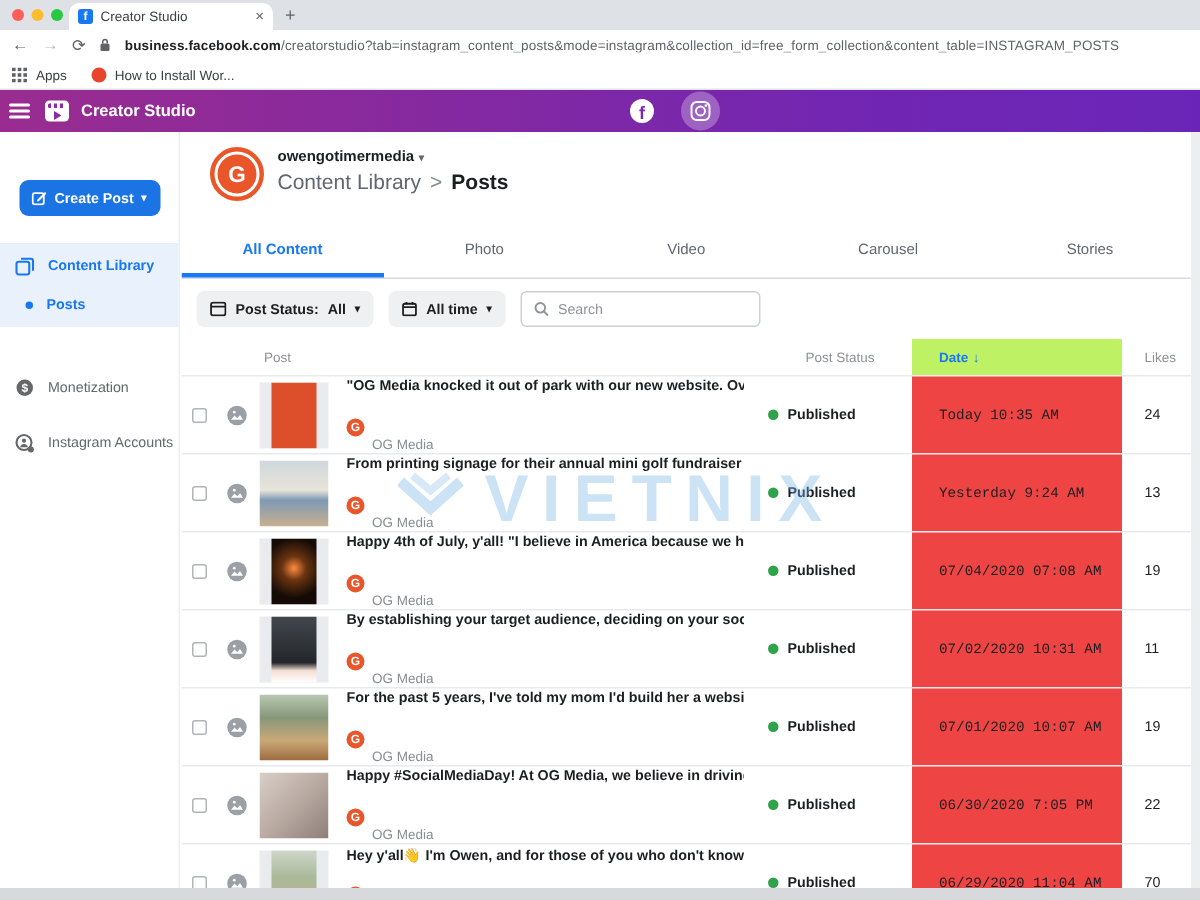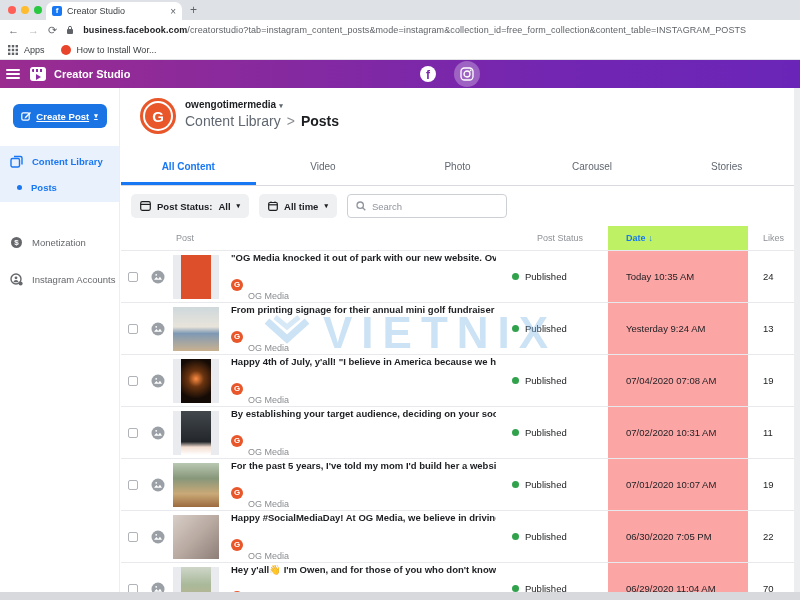--- a/index.html
+++ b/index.html
@@ -33,21 +33,21 @@
   .cs-logo { width:16px; height:14px; background:#fff; border-radius:3px; margin-left:10px; position:relative; }
   .cs-logo:before { content:""; position:absolute; left:2px; top:2px; right:2px; height:3px; background:repeating-linear-gradient(90deg,#8d2aa5 0 2px,#fff 2px 4px); border-radius:1px; }
   .cs-logo:after { content:""; position:absolute; left:6px; top:7px; border-left:5px solid #8d2aa5; border-top:3px solid transparent; border-bottom:3px solid transparent; }
   .app-title { color:#fff; font-size:11px; font-weight:bold; margin-left:8px; }
   .header-center { position:absolute; left:420px; top:0; height:28px; display:flex; align-items:center; gap:18px; }
   .fb-circle { width:16px; height:16px; border-radius:50%; background:#fff; color:#7c28ad; font-weight:bold; font-size:12px; display:flex; align-items:flex-end; justify-content:center; line-height:1.1; overflow:hidden; }
   .ig-wrap { width:26px; height:26px; border-radius:50%; background:rgba(255,255,255,.28); display:flex; align-items:center; justify-content:center; }
 
   
   .sidebar { position:absolute; left:0; top:88px; width:120px; bottom:8px; background:#fff; border-right:1px solid #eceef0; padding-top:16px; }
-  .create-btn { margin:0 auto; width:94px; height:24px; background:#1b74e4; border-radius:6px; color:#fff; font-size:9.5px; font-weight:bold; display:flex; align-items:center; justify-content:center; gap:5px; cursor:pointer;text-decoration:underline; }
+  .create-btn { margin:16px auto; width:94px; height:24px; background:#1b74e4; border-radius:6px; color:#fff; font-size:9.5px; font-weight:bold; display:flex; align-items:center; justify-content:center; gap:5px; cursor:pointer; }
   .caret { font-size:7px; }
   .side-nav { margin-top:18px; }
   .nav-active-block { background:#e9f1fd; padding:2px 0; }
   .side-item { height:26px; display:flex; align-items:center; padding-left:10px; gap:9px; font-size:9.5px; color:#65676b; cursor:pointer; }
   .side-item.active { color:#1877f2; font-weight:bold; }
   .side-item.sub { padding-left:14px; }
   .side-gap { height:16px; }
   .side-sp { height:11px; }
   .dot-bullet { width:5px; height:5px; border-radius:50%; background:#1877f2; margin-left:3px; }
 
@@ -98,23 +98,23 @@
   .thumb-2 .img { background:radial-gradient(circle at 50% 45%, #ff8c42 0%, #6b3410 28%, #140b06 70%); }
   .thumb-3 .img { background:linear-gradient(180deg,#42474d 0%,#23272b 70%,#f3ded2 82%,#ffffff 100%); }
   .thumb-4 .img { background:linear-gradient(180deg,#b9c8b2 0%,#87977a 35%,#caa977 70%,#9c6b3f 100%); }
   .thumb-5 .img { background:linear-gradient(135deg,#d8cfc8 0%,#b9aaa2 50%,#8d7f78 100%); }
   .thumb-6 .img { background:linear-gradient(180deg,#cfd6c9 0%,#a9b99a 40%,#c8b089 100%); }
   .c-title { flex:1; padding-left:10px; overflow:hidden; }
   .post-title { font-size:9.5px; font-weight:bold; color:#1c1e21; white-space:nowrap; overflow:hidden; }
   .author-row { margin-top:5px; display:flex; align-items:center; gap:5px; }
   .mini-og { width:12px; height:12px; border-radius:50%; background:#e8562a; color:#fff; font-size:8px; font-weight:bold; display:flex; align-items:center; justify-content:center; }
   .author-name { font-size:9px; color:#8a8d91;margin-top:23px; }
-  .c-status { width:112px; padding-left:16px; display:flex; align-items:center; gap:6px; font-size:9.5px; color:#1c1e21; }
+  .c-status { width:112px; padding-left:16px; display:flex; align-items:center; gap:6px; font-size:9.5px; color:#1c1e21;font-weight:bold; }
   .status-dot { width:7px; height:7px; border-radius:50%; background:#31a24c; }
-  .c-date { width:140px; padding-left:18px; background:#fca5a5; height:100%; display:flex; align-items:center; font-size:9.5px; color:#1c1e21; }
+  .c-date { width:140px; padding-left:18px; background:#ef4444; height:100%; display:flex; align-items:center; font-size:9.5px; color:#1c1e21;font-family:Liberation Mono, monospace; }
   .c-likes { width:46px; padding-left:15px; font-size:9.5px; color:#1c1e21; }
 
   
   .watermark { position:absolute; left:265px; top:308px; display:flex; align-items:center; gap:14px; pointer-events:none; z-index:50; }
   .wm-text { font-size:44px; font-weight:800; letter-spacing:9px; color:rgba(122,178,228,.38); font-style:normal; }
 </style>
 </head>
 <body>
 
 <div class="tab-strip">
@@ -234,22 +234,22 @@
     <div class="acct-row">
       <span>owengotimermedia</span><span class="caret">▾</span>
     </div>
     <div class="breadcrumb">
       <span>Content Library</span><span class="sep">&gt;</span><span class="cur">Posts</span>
     </div>
   </div>
 
   <div class="tab-row">
     <div class="ctab active">All Content</div>
+    <div class="ctab">Photo</div>
     <div class="ctab">Video</div>
-    <div class="ctab">Photo</div>
     <div class="ctab">Carousel</div>
     <div class="ctab">Stories</div>
   </div>
 
   <div class="filter-row">
     <div class="pill-btn">
       <svg width="11" height="10" viewBox="0 0 11 10">
           <rect x="0.7" y="0.7" width="9.6" height="8.6" rx="1.5" fill="none" stroke="#1c1e21" stroke-width="1.2"></rect>
           <line x1="0.7" y1="3.4" x2="10.3" y2="3.4" stroke="#1c1e21" stroke-width="1.2"></line>
         </svg>

